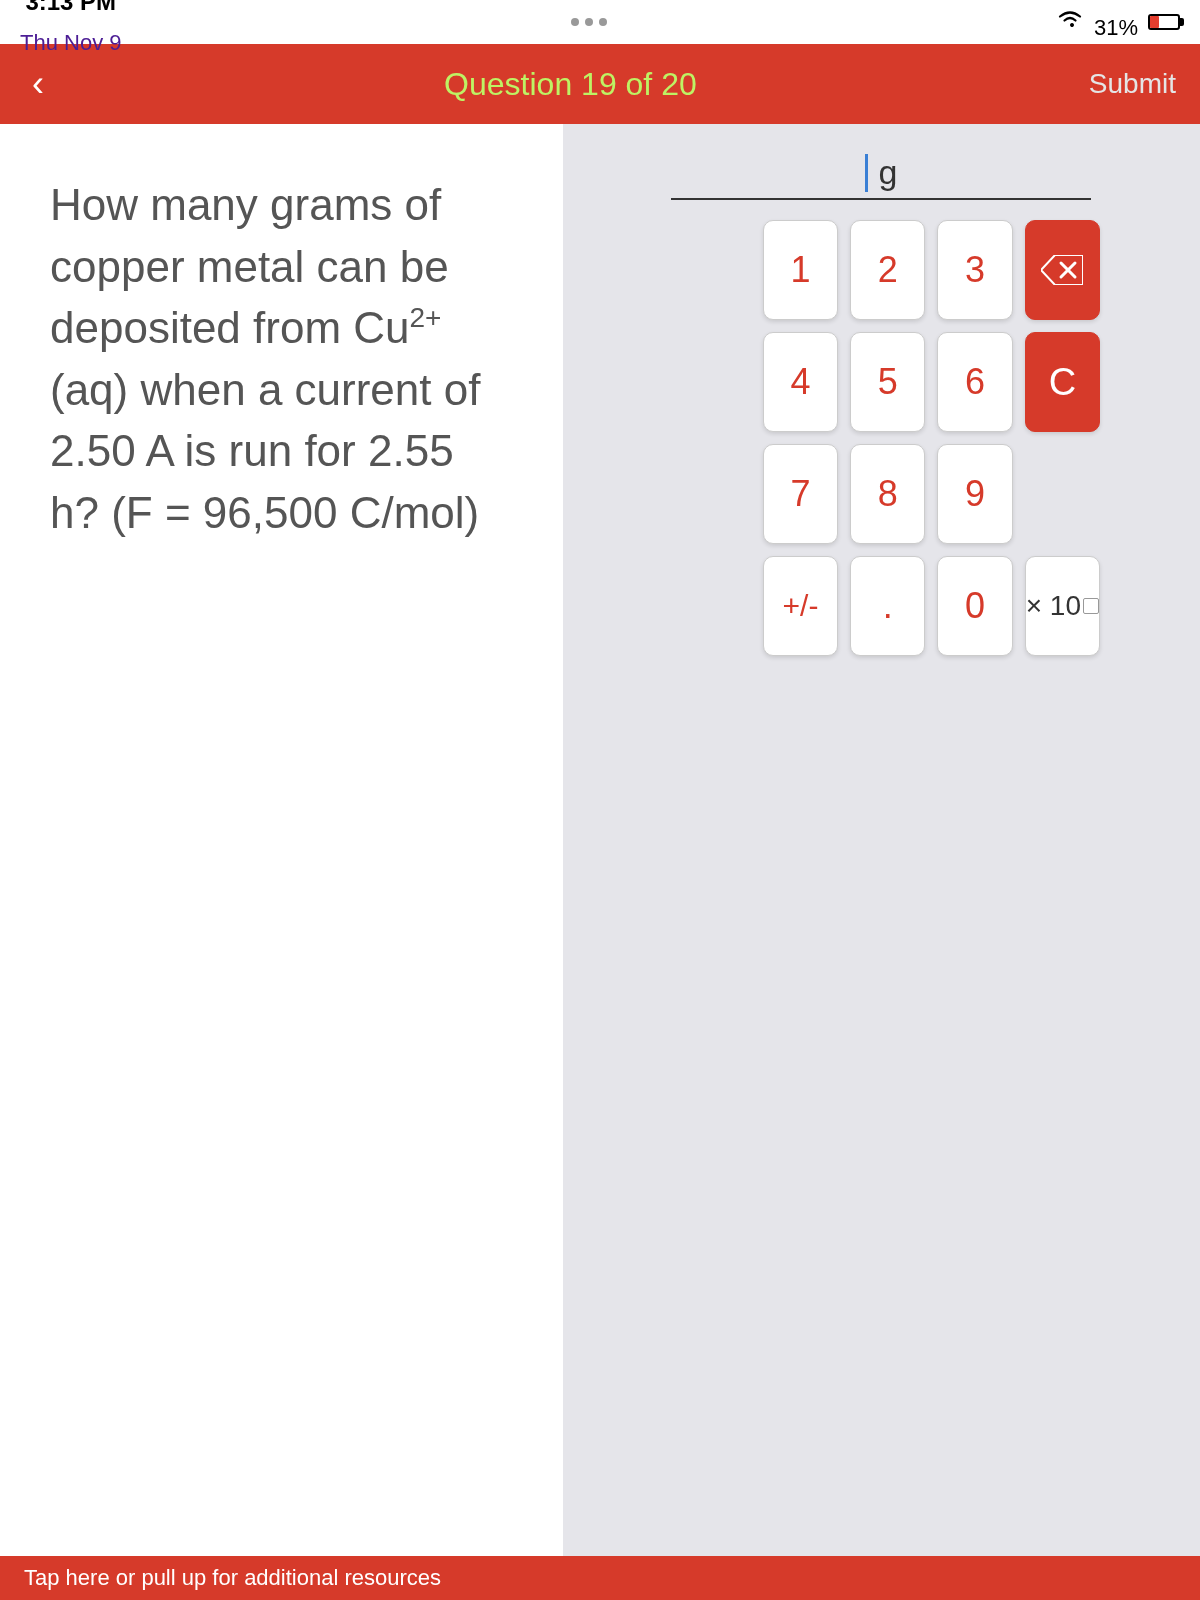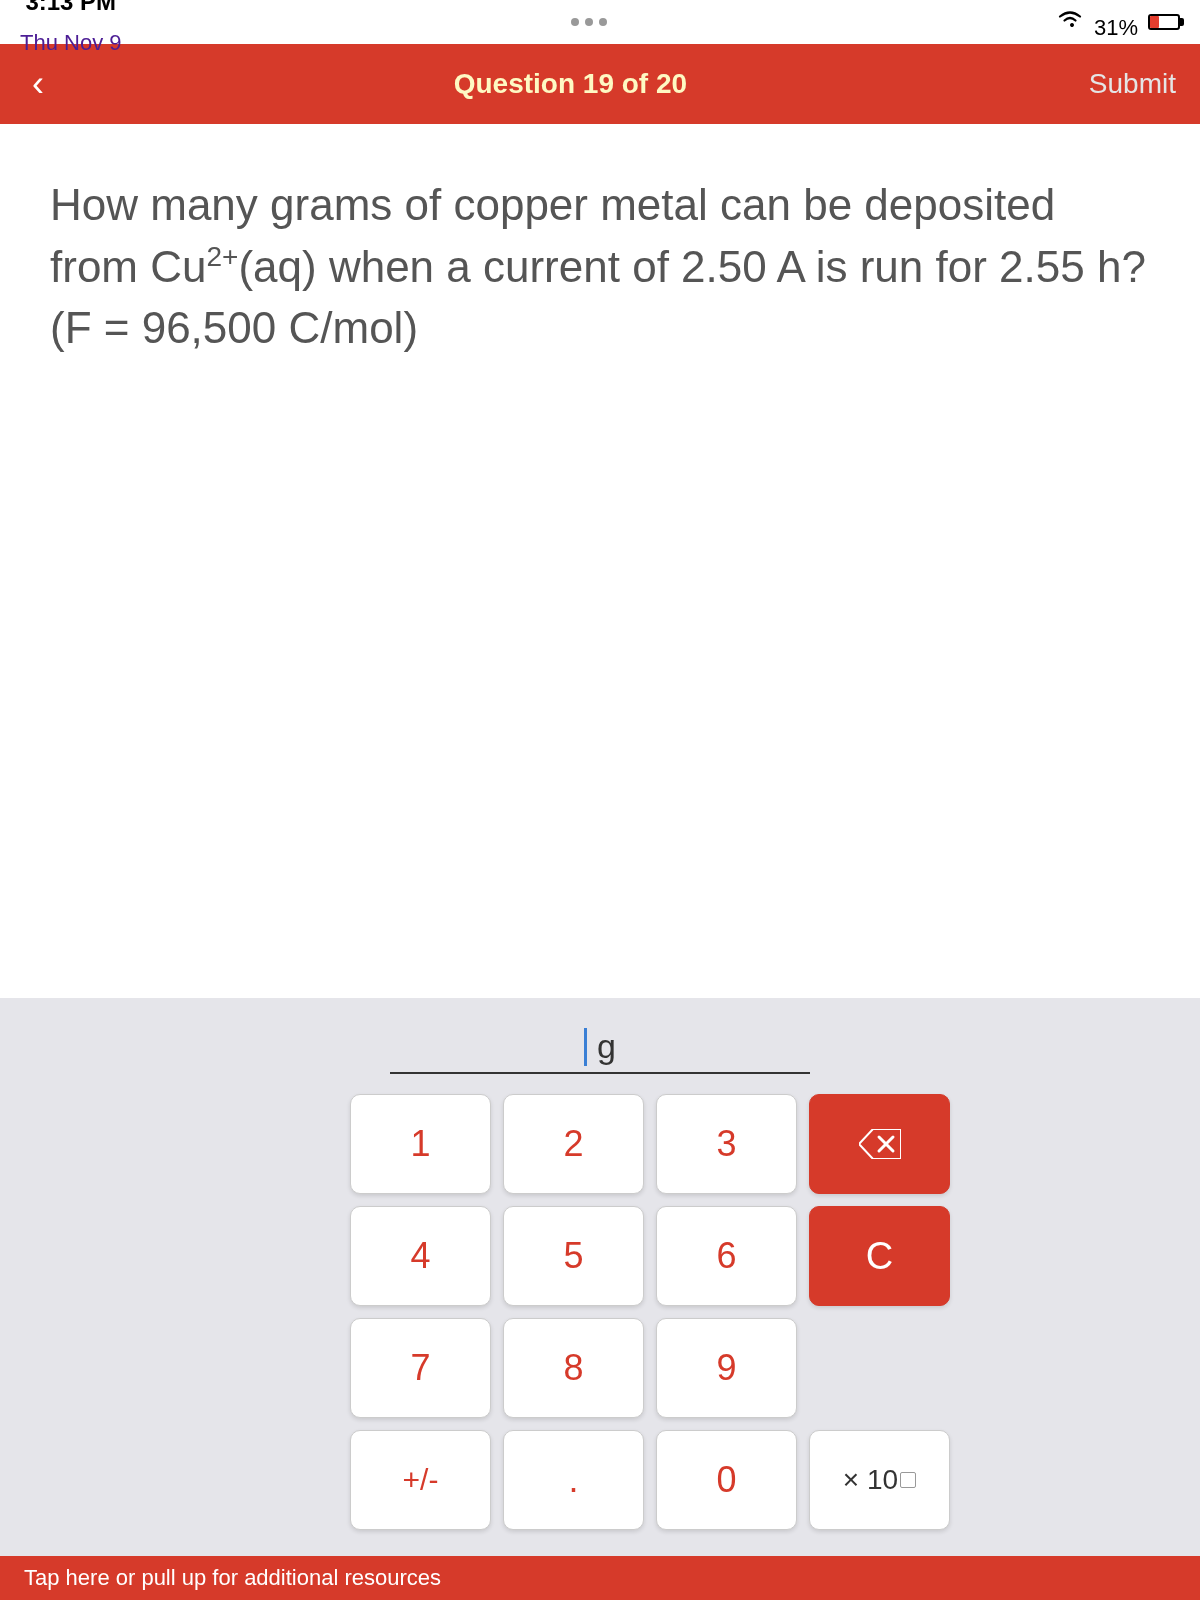--- a/index.html
+++ b/index.html
@@ -62,23 +62,23 @@
 
     .header-back {
       color: #fff;
       font-size: 36px;
       font-weight: 300;
       cursor: pointer;
       padding: 8px;
     }
 
     .header-title {
-      color: #fef9c3;
-      font-size: 28px;
-      font-weight: 700;
+      color: #bef264;
+      font-size: 32px;
+      font-weight: 400;
     }
 
     .header-submit {
       color: #e5e5e5;
       font-size: 28px;
       font-weight: 400;
       cursor: pointer;
     }
 
     .question-text {
@@ -89,21 +89,21 @@
     }
 
     .question-text sup {
       font-size: 28px;
     }
 
     
     .main-content {
       height: calc(1600px - 44px - 80px - 44px);
       display: flex;
-      flex-direction: column;
+      flex-direction: row;
     }
 
     .question-container {
       flex: 1;
       background: #ffffff;
       padding: 50px 50px;
     }
 
     
     .keyboard-area {

